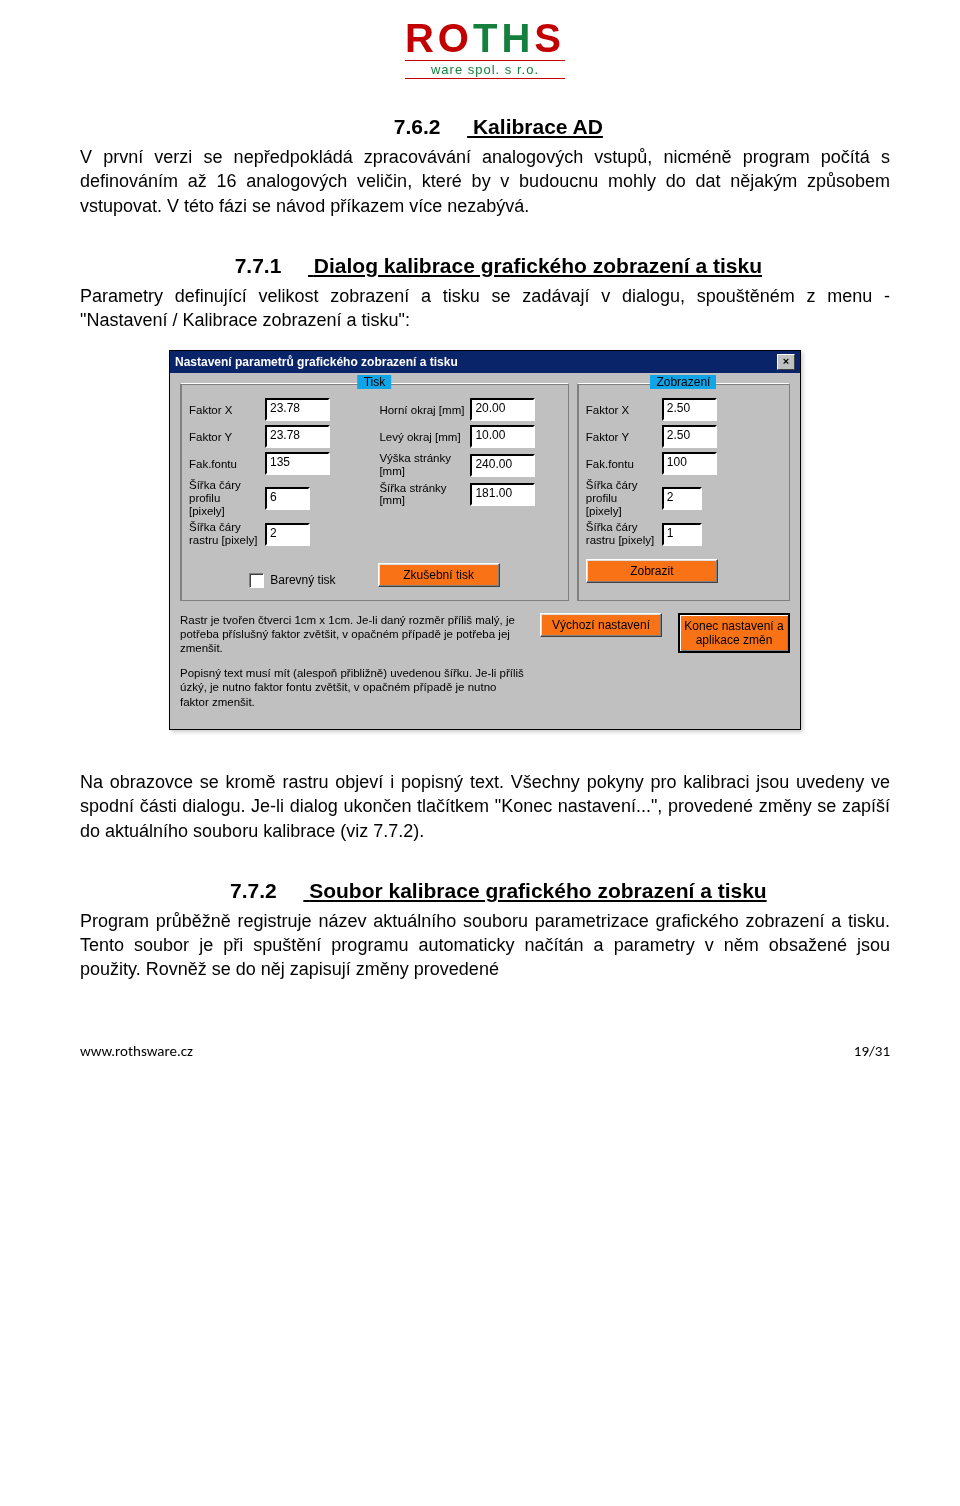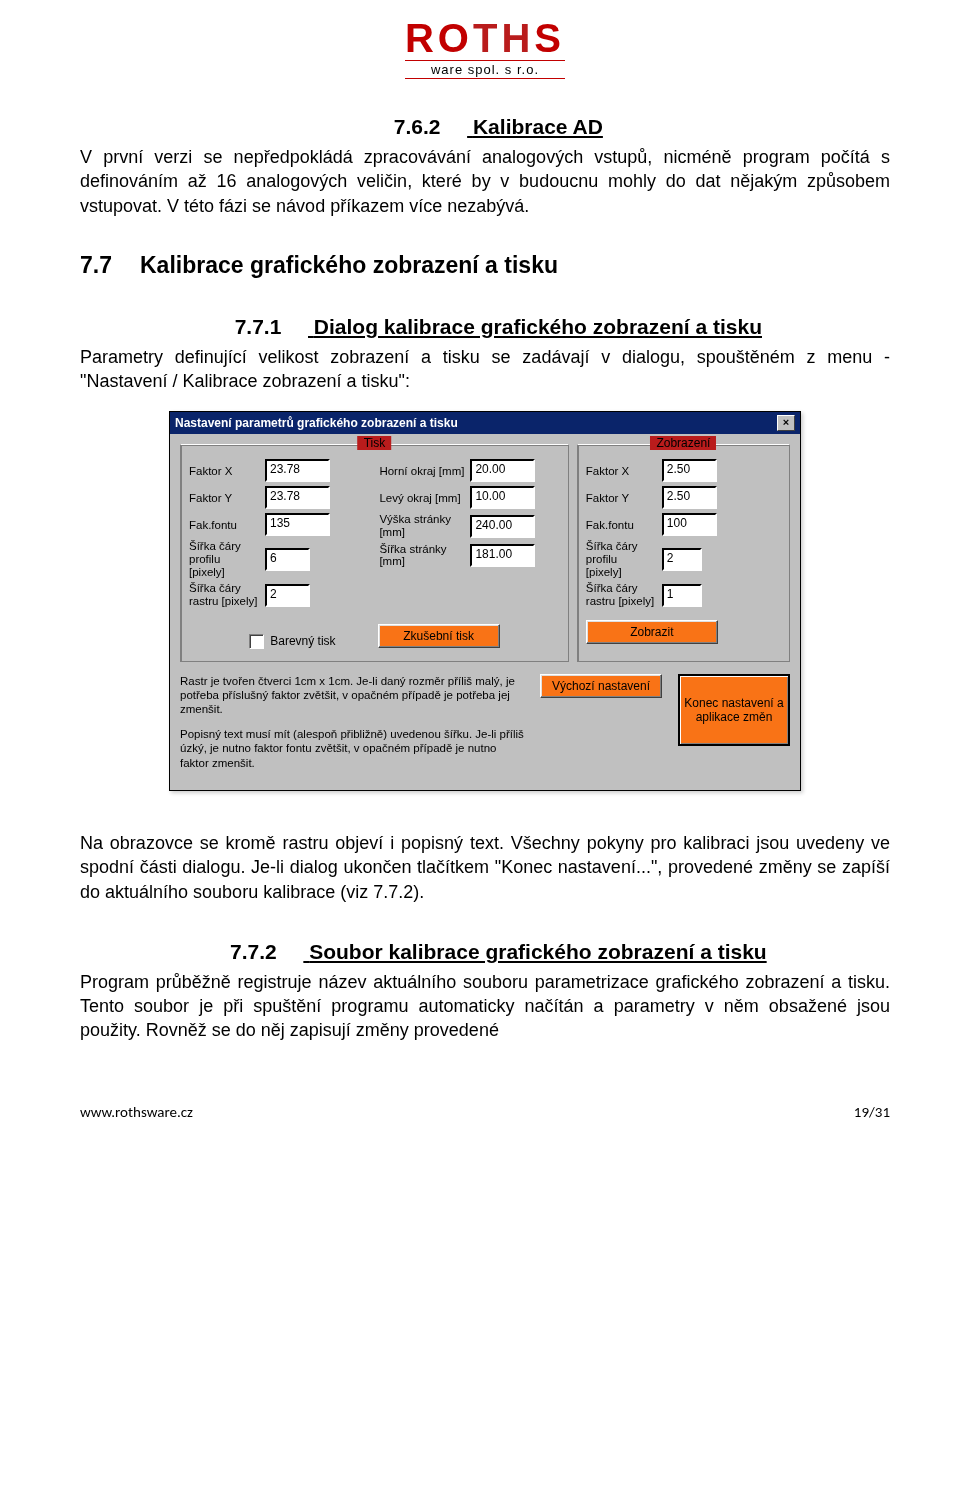--- a/index.html
+++ b/index.html
@@ -25,25 +25,25 @@
     text-align: center;
   }
   .logo-main {
     font-family: Arial, sans-serif;
     font-weight: 900;
     font-size: 40px;
     letter-spacing: 4px;
     color: #c20000;
     line-height: 0.9;
   }
-  .logo-main .plus { color:#b91c1c; }
+  .logo-main .plus { color:#15803d; }
   .logo-sub {
     font-family: Arial, sans-serif;
     font-size: 13px;
-    color: #000000;
+    color: #15803d;
     letter-spacing: 1px;
     border-top: 1px solid #c20000;
     border-bottom: 1px solid #c20000;
     margin-top: 4px;
     padding: 1px 0;
   }
   h2.sec {
     font-size: 23px;
     font-weight: bold;
     margin: 34px 0 8px 0;
@@ -101,21 +101,21 @@
     border: 1px solid #808080;
     border-top-color:#fff;
     box-shadow: inset 1px 1px 0 #808080;
     padding: 10px 8px 8px 8px;
     position: relative;
     flex: 1;
   }
   .fs-wide { flex: 1.9; }
   .legend {
     position: absolute; top: -9px; left: 50%; transform: translateX(-50%);
-    background: #b91c1c; padding: 0 6px; font-size: 12px;
+    background: #0ea5e9; padding: 0 6px; font-size: 12px;
   }
   .row { display:flex; align-items:center; margin: 4px 0; gap:6px; }
   .lbl { width: 70px; font-size: 11.5px; line-height: 1.1; }
   .lbl2 { width: 85px; font-size:11.5px; line-height:1.1; }
   .inp {
     background:#fff;
     border: 2px inset #fff;
     border-top-color:#404040; border-left-color:#404040;
     width: 55px; height: 17px;
     padding: 1px 3px;
@@ -159,23 +159,20 @@
       <div class="logo-sub">ware spol. s r.o.</div>
     </div>
   </div>
 
   <h3 class="subsec">
     <span class="num">7.6.2</span>
     <span>Kalibrace AD</span>
   </h3>
   <p class="body">V první verzi se nepředpokládá zpracovávání analogových vstupů, nicméně program počítá s definováním až 16 analogových veličin, které by v budoucnu mohly do dat nějakým způsobem vstupovat. V této fázi se návod příkazem více nezabývá.</p>
 
-  <h2 class="sec">
-    <span style="display:inline-block;width:60px">7.7</span><span>Kalibrace grafického zobrazení a tisku</span>
-  </h2>
 
   <h3 class="subsec">
     <span class="num">7.7.1</span>
     <span>Dialog kalibrace grafického zobrazení a tisku</span>
   </h3>
   <p class="body">Parametry definující velikost zobrazení a tisku se zadávají v dialogu, spouštěném z menu - "Nastavení / Kalibrace zobrazení a tisku":</p>
 
   <div class="dlg">
     <div class="dlg-title">
       <span>Nastavení parametrů grafického zobrazení a tisku</span>
@@ -265,21 +262,21 @@
         </div>
       </div>
 
       <div class="note-area">
         <div class="note-text">
           <p>Rastr je tvořen čtverci 1cm x 1cm. Je-li daný rozměr příliš malý, je potřeba příslušný faktor zvětšit, v opačném případě je potřeba jej zmenšit.</p>
           <p>Popisný text musí mít (alespoň přibližně) uvedenou šířku. Je-li příliš úzký, je nutno faktor fontu zvětšit, v opačném případě je nutno faktor zmenšit.</p>
         </div>
         <div class="btn-stack">
           <span class="btn">Výchozí nastavení</span>
-          <span class="btn btn-default" style="padding:20px 4px; line-height:1.2;">Konec nastavení a aplikace změn</span>
+          <span class="btn btn-default" style="padding:4px 4px; line-height:1.2;">Konec nastavení a aplikace změn</span>
         </div>
       </div>
     </div>
   </div>
 
   <p class="body" style="margin-top:40px">Na obrazovce se kromě rastru objeví i popisný text. Všechny pokyny pro kalibraci jsou uvedeny ve spodní části dialogu. Je-li dialog ukončen tlačítkem "Konec nastavení...", provedené změny se zapíší do aktuálního souboru kalibrace (viz 7.7.2).</p>
 
   <h3 class="subsec">
     <span class="num">7.7.2</span>
     <span>Soubor kalibrace grafického zobrazení a tisku</span>

